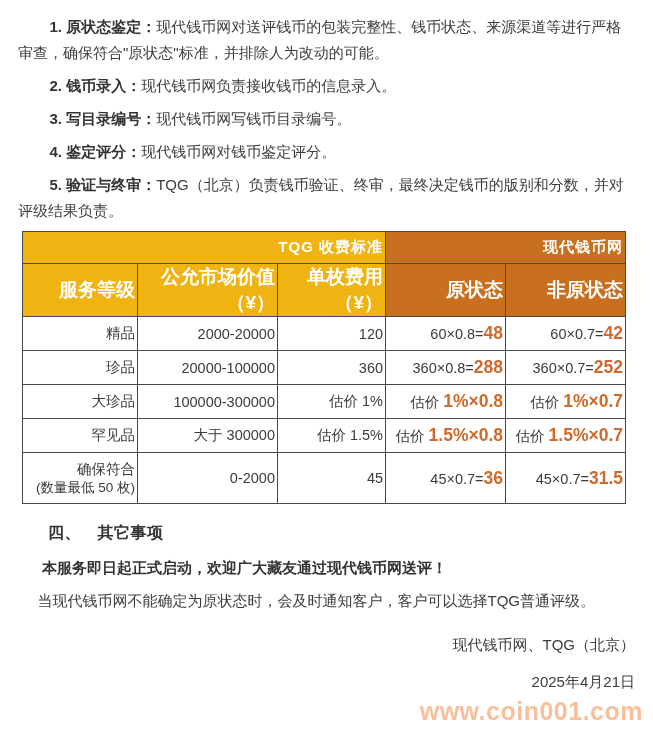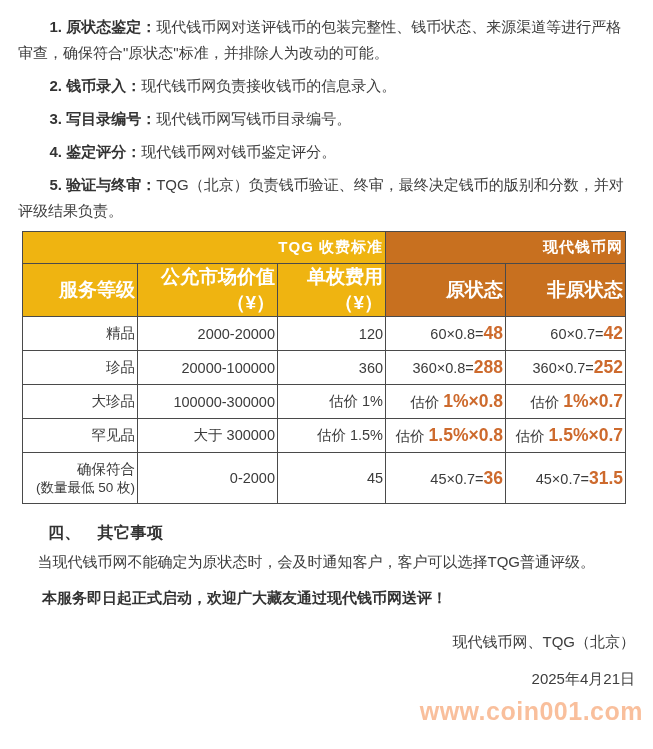--- a/index.html
+++ b/index.html
@@ -177,23 +177,23 @@
         <td>0-2000</td>
         <td>45</td>
         <td><span class="formula-prefix">45×0.7=</span><span class="accent">36</span></td>
         <td><span class="formula-prefix">45×0.7=</span><span class="accent">31.5</span></td>
       </tr>
     </tbody>
   </table>
 
   <h2 class="sec-heading heading-gap4">四、　其它事项</h2>
 
+  <p class="body-para announce">本服务即日起正式启动，欢迎广大藏友通过现代钱币网送评！</p>
+
   <p class="body-para plain">当现代钱币网不能确定为原状态时，会及时通知客户，客户可以选择TQG普通评级。</p>
-
-  <p class="body-para announce">本服务即日起正式启动，欢迎广大藏友通过现代钱币网送评！</p>
 
   <div class="footer-line">现代钱币网、TQG（北京）</div>
 
   <div class="date-line">2025年4月21日</div>
 
   <div class="watermark">www.coin001.com</div>
 
 </div>
 
 </body></html>

